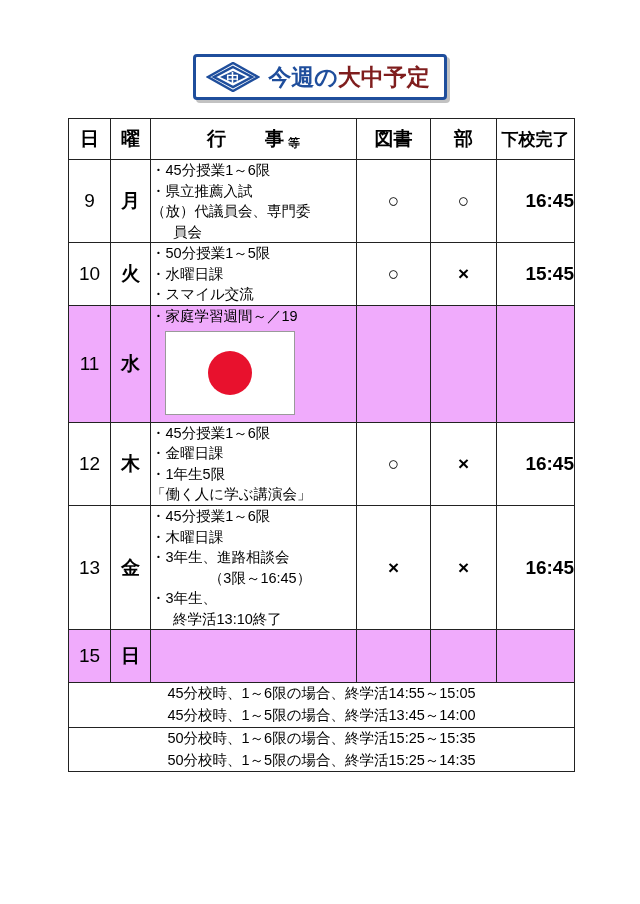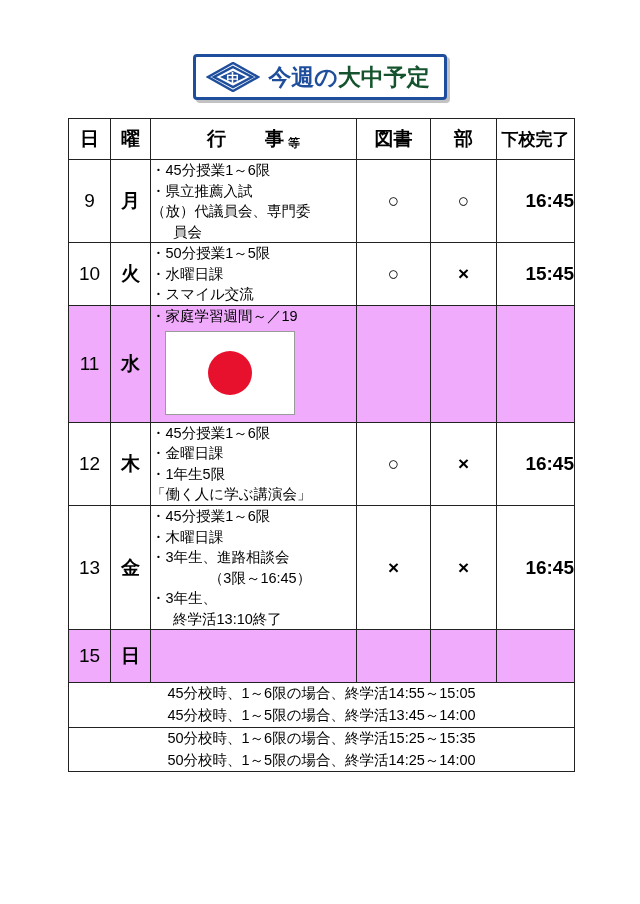--- a/index.html
+++ b/index.html
@@ -48,21 +48,21 @@
   }
   .logo-badge svg { display: block; }
   .title-text {
     font-size: 23px;
     font-weight: bold;
     letter-spacing: 0px;
     white-space: nowrap;
     line-height: 1;
     color: #1f4e9c;
   }
-  .title-text .accent { color: #14532d; }
+  .title-text .accent { color: #7f1d1d; }
 
   
   table.sched {
     position: absolute;
     left: 68px;
     top: 118px;
     width: 506px;
     border-collapse: collapse;
     table-layout: fixed;
   }
@@ -271,19 +271,19 @@
     <tfoot id="sched-foot">
         <tr>
           <td class="note" colspan="6">
             <div class="line">45分校時、1～6限の場合、終学活14:55～15:05</div>
             <div class="line">45分校時、1～5限の場合、終学活13:45～14:00</div>
           </td>
         </tr>
         <tr>
           <td class="note" colspan="6">
             <div class="line">50分校時、1～6限の場合、終学活15:25～15:35</div>
-            <div class="line">50分校時、1～5限の場合、終学活14:25～14:00</div>
+            <div class="line">50分校時、1～5限の場合、終学活15:25～14:35</div>
           </td>
         </tr>
       </tfoot>
   </table>
 
 </div>
 
 </body></html>

